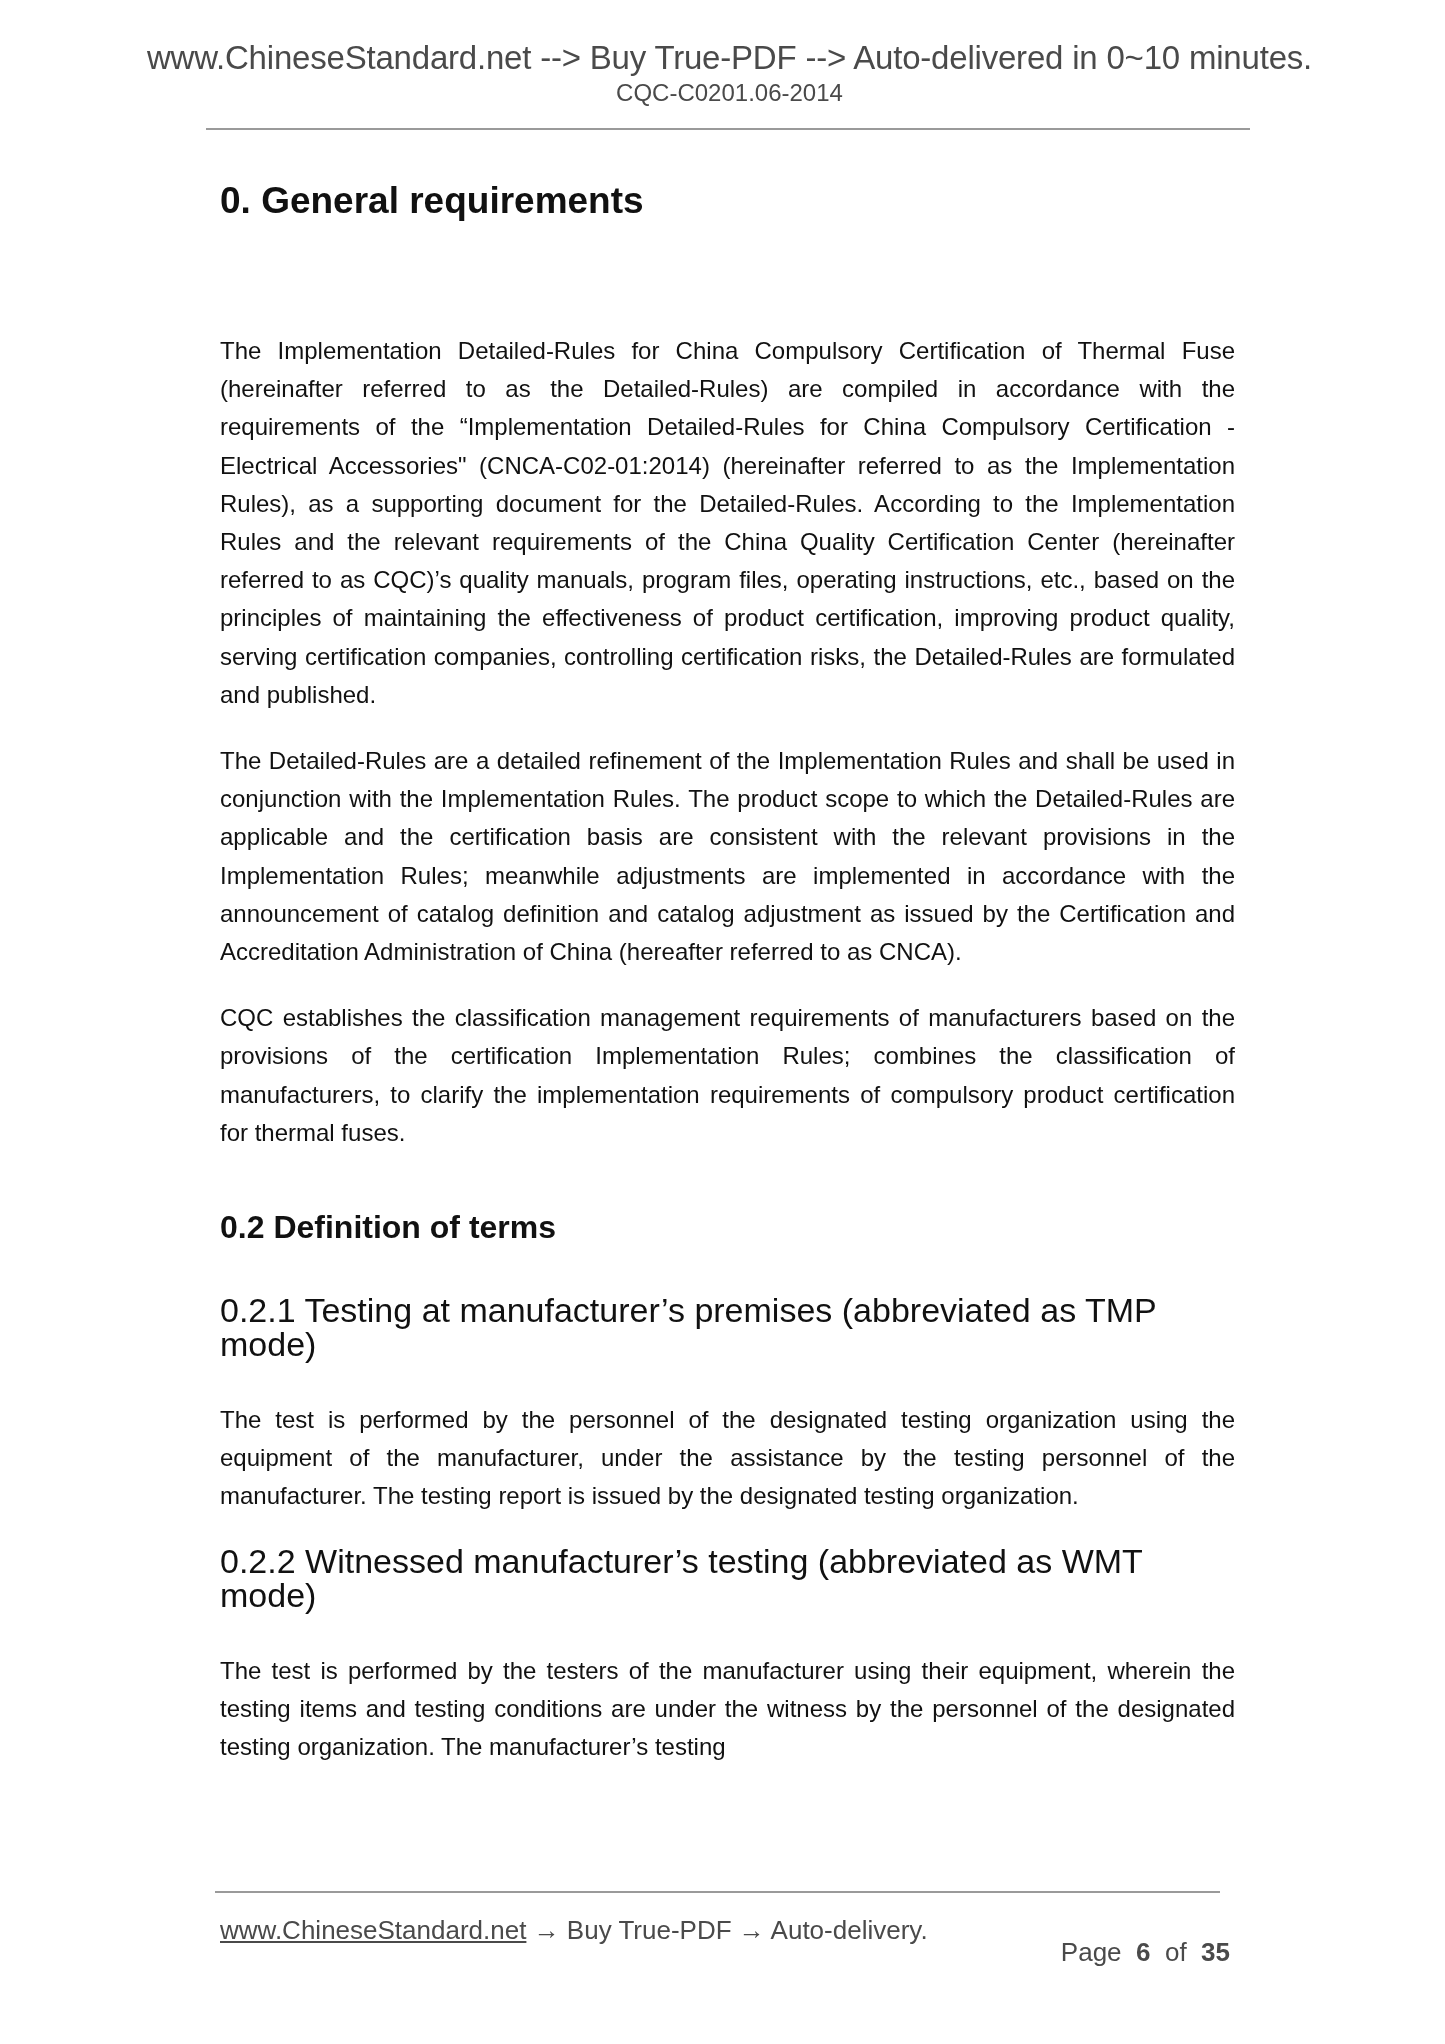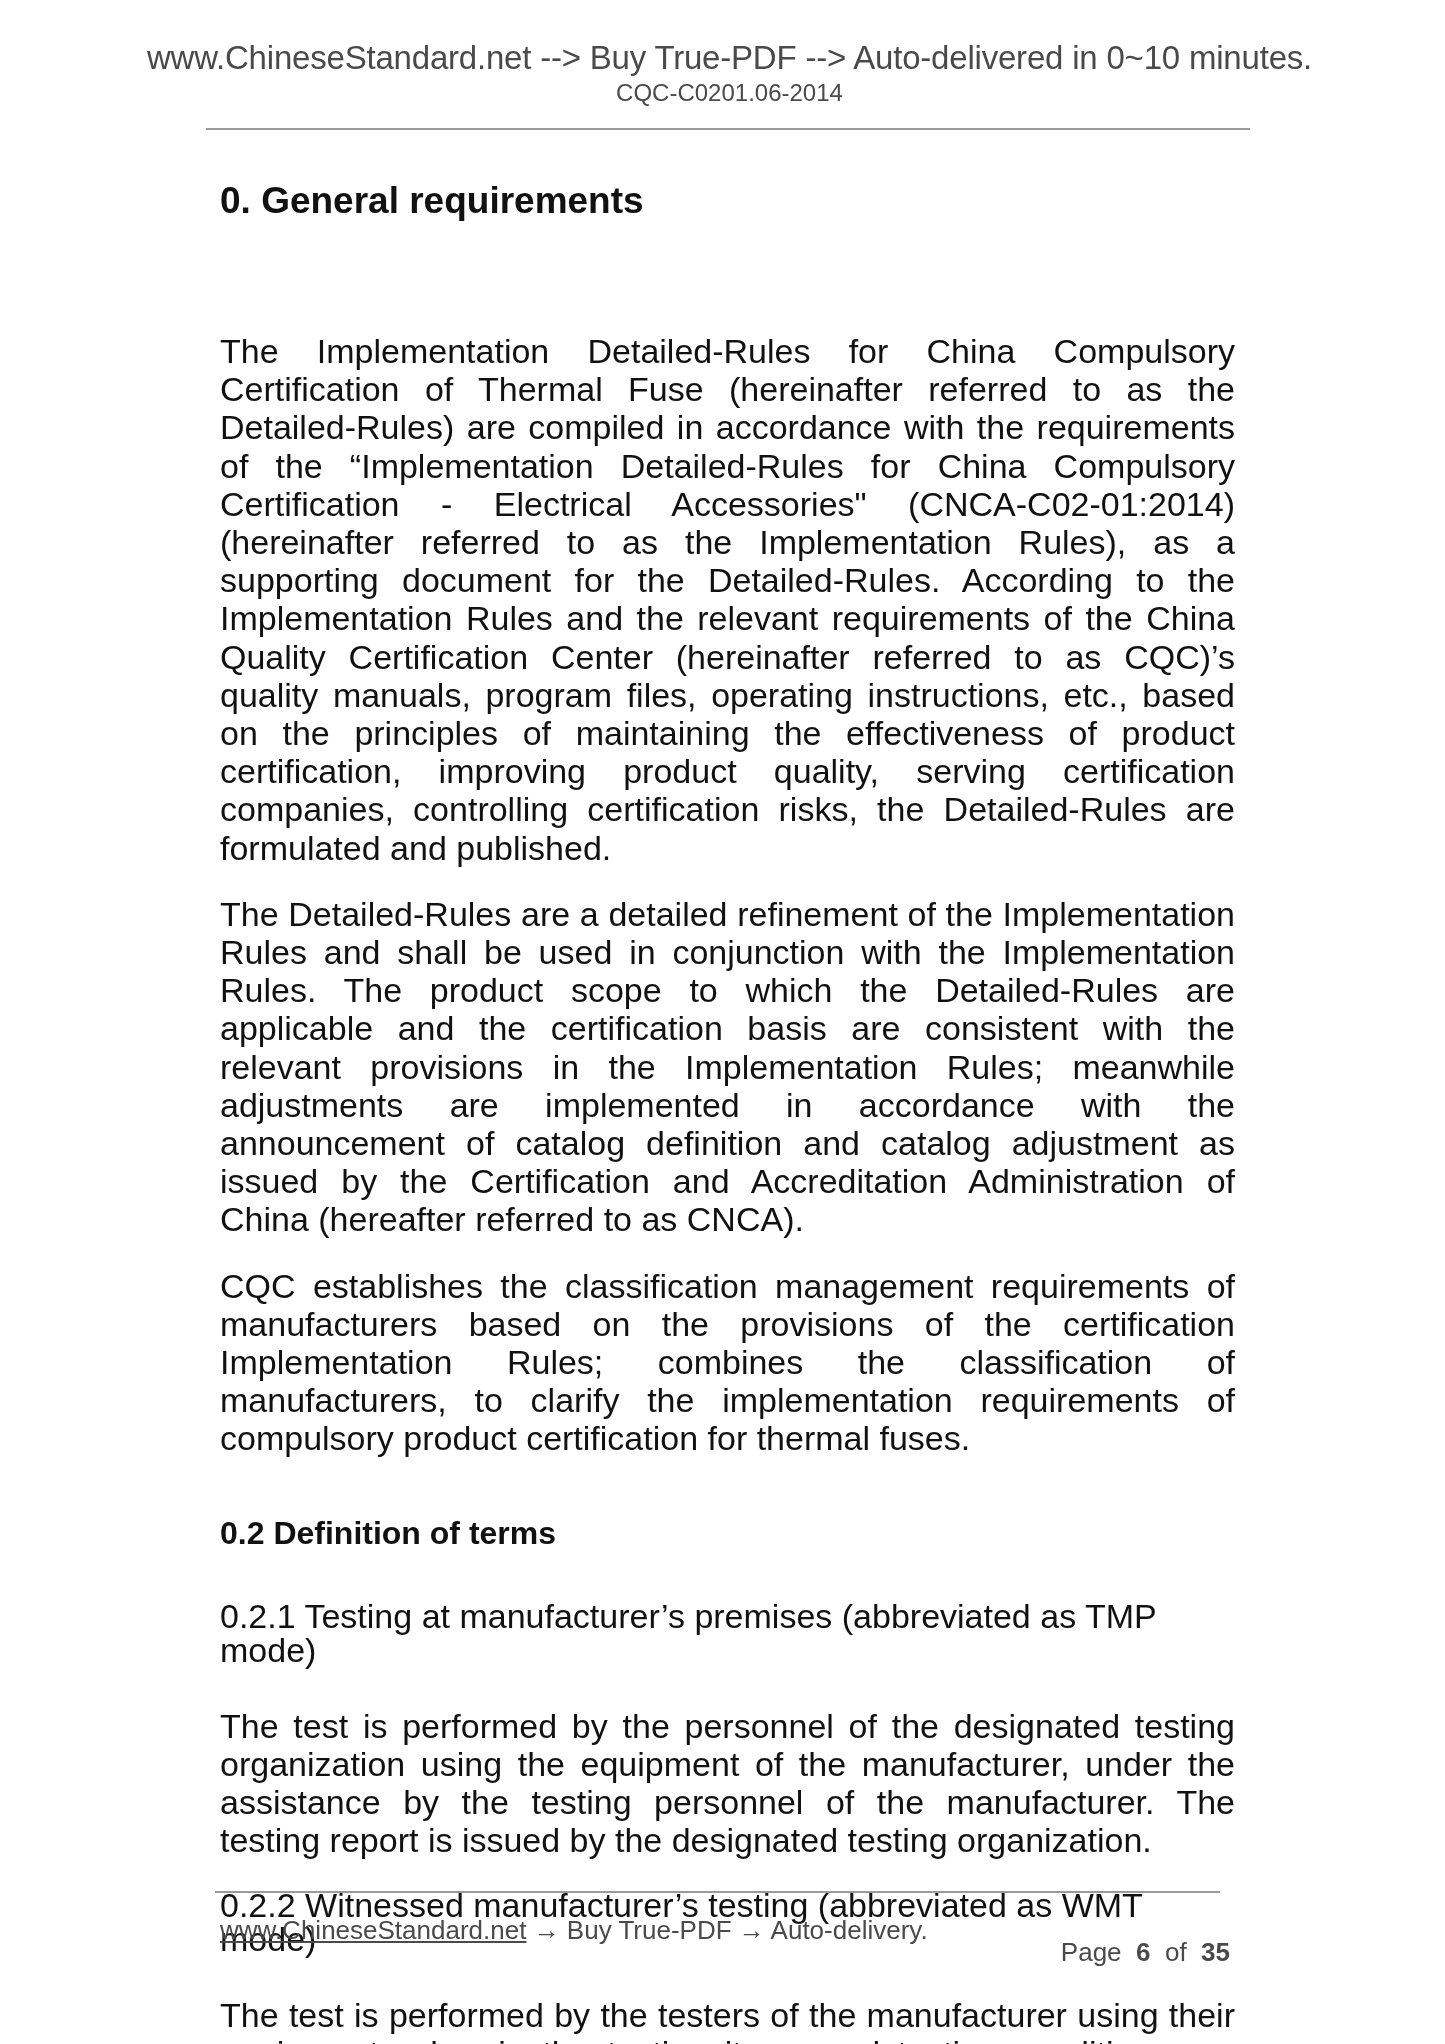--- a/index.html
+++ b/index.html
@@ -63,21 +63,21 @@
       color: #111;
     }
     h3.section-h3 {
       font-size: 34px;
       font-weight: normal;
       margin: 0;
       line-height: 34px;
       color: #111;
     }
     p.body-para {
-      font-size: 34px;
+      font-size: 24px;
       line-height: 38.2px;
       margin: 0;
       text-align: justify;
       color: #111;
     }
     .gap-h1-h2 { height: 60px; }
     .gap-h2-p { height: 48px; }
     .gap-p-p { height: 28px; }
     .gap-p-h2 { height: 55px; }
     .gap-h2-h3 { height: 46px; }

